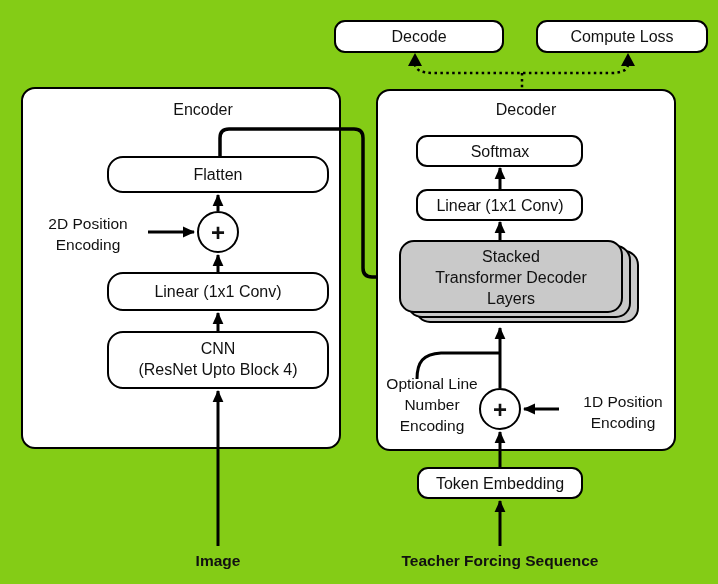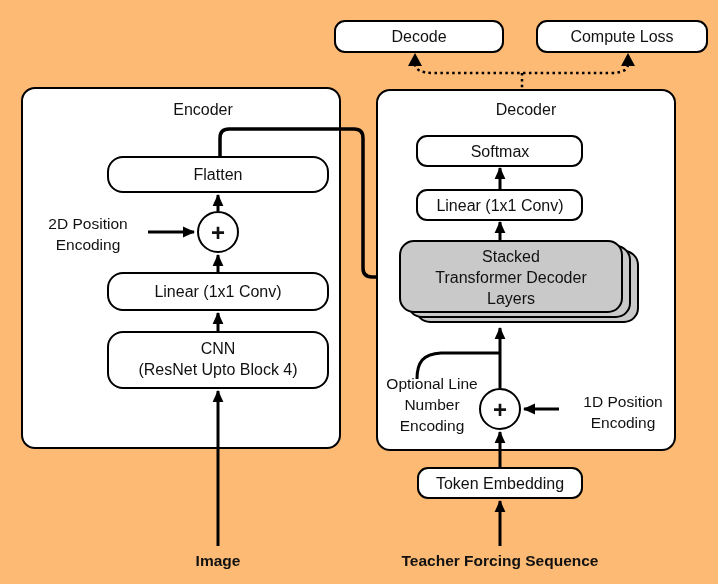--- a/index.html
+++ b/index.html
@@ -1,16 +1,16 @@
 <!DOCTYPE html>
 <html><head>
 <meta charset="utf-8">
 <style>
   html,body{margin:0;padding:0;background:#ffffff;}
-  .stage{width:718px;height:584px;position:relative;background:#fdba74;overflow:hidden;}
+  .stage{width:718px;height:584px;position:relative;background:#84cc16;overflow:hidden;}
   svg{display:block;}
   text{font-family:"Liberation Sans", sans-serif;fill:#111;}
   .boxlabel{font-size:16px;}
   .title{font-size:16px;}
   .annot{font-size:15.5px;}
   .inputlabel{font-size:15.5px;font-weight:bold;}
   .plus{font-size:24px;font-weight:bold;}
 </style>
 </head>
 <body>

